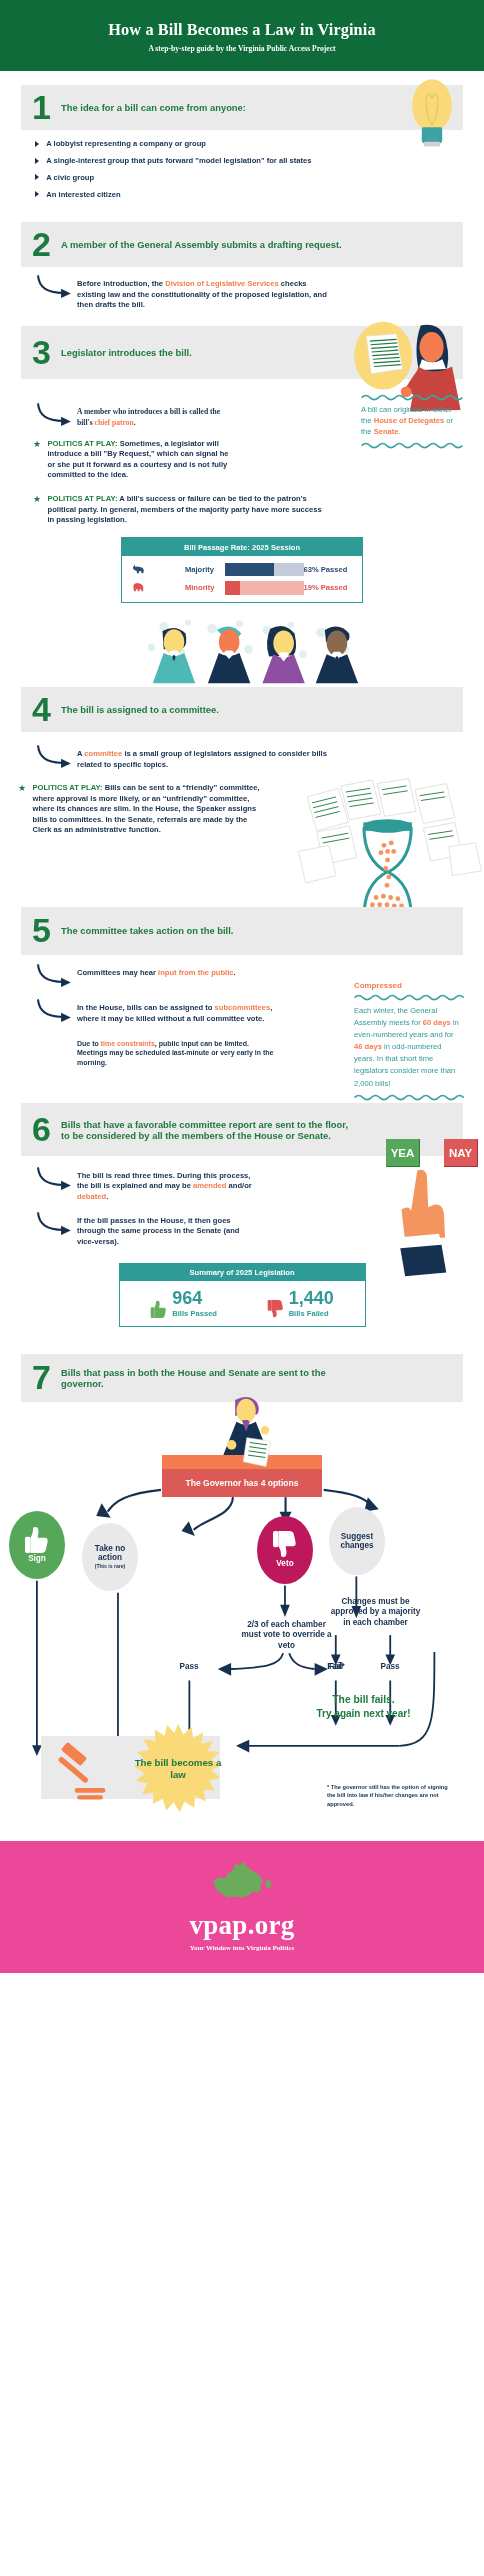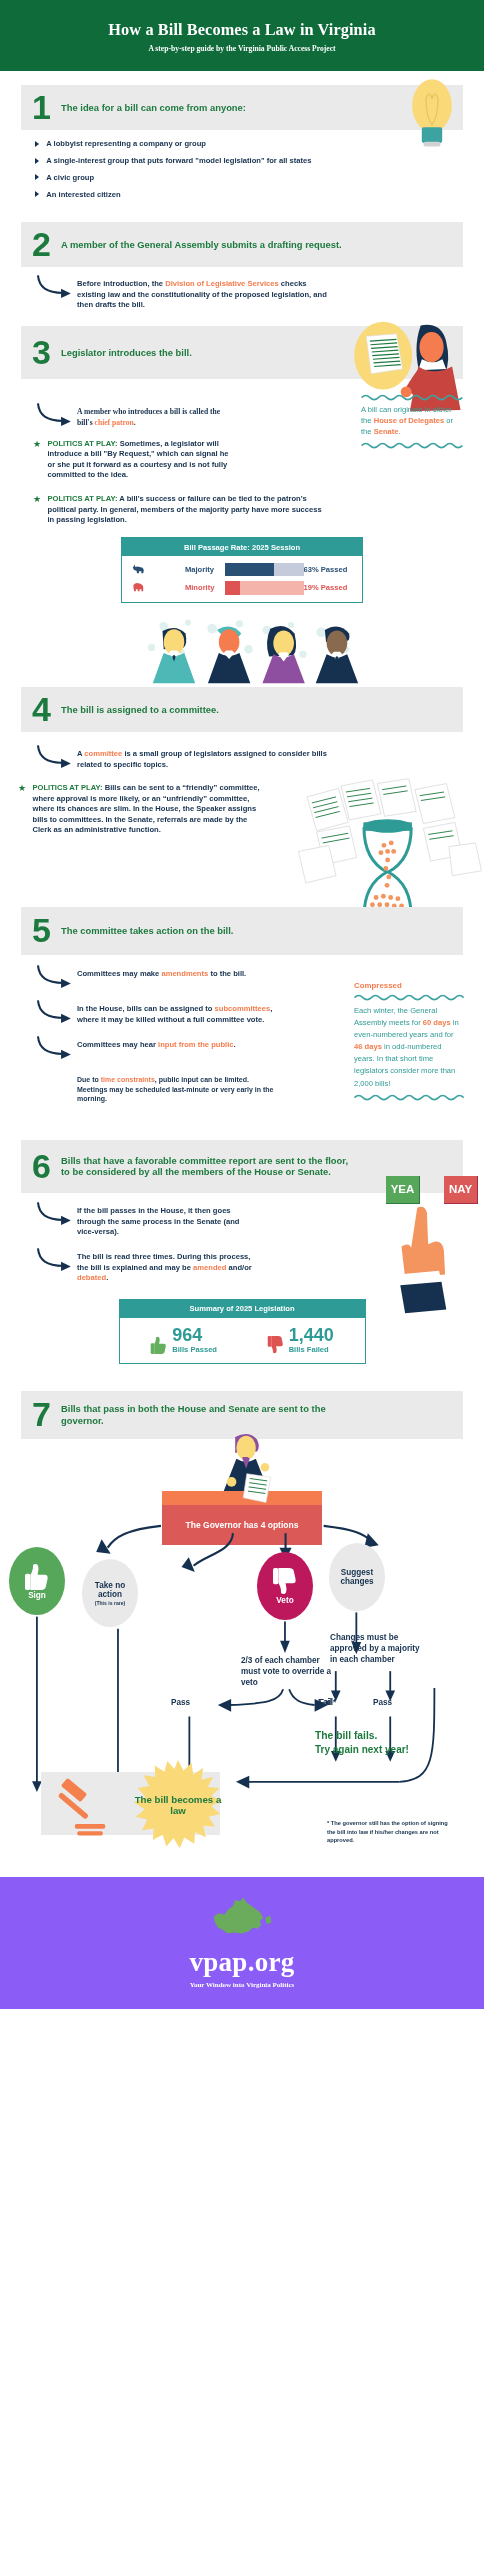--- a/index.html
+++ b/index.html
@@ -132,23 +132,23 @@
   .sumcard { width:247px; margin:15.7px auto 0; border:1.2px solid #2e9b96; }
   .sumcard .cap { background:#2e9b96; color:#fff; text-align:center; font-weight:bold; font-size:7.6px; padding:4.2px 2.4px; }
   .sumbody { display:flex; background:#fff; padding:7.9px 6px 8.5px; }
   .sumcell { flex:1 1 50%; display:flex; align-items:flex-end; justify-content:center; gap:4.8px; }
   .sumtxt { text-align:left; }
   .sumnum { color:#2e9b96; font-size:18px; font-weight:bold; line-height:1; }
   .sumlab { color:#2e9b96; font-size:7.6px; font-weight:bold; margin-top:1.8px; }
 
   
   .flow { position:relative; height:436px; margin-top:2.4px; }
-  .flow .lbl { position:absolute; font-weight:bold; color:#16314f; }
+  .flow .lbl { position:absolute; font-weight:bold; color:#16314f; text-align:center; }
   .govbox {
-    position:absolute; left:162px; top:64px; width:160px; height:40px;
+    position:absolute; left:162px; top:64px; width:160px; height:28px;
     background:#db5a58; color:#fff; display:flex; align-items:center;
     justify-content:center; font-weight:bold; font-size:8.5px;
   }
   .desk {
     position:absolute; left:162px; top:50px; width:160px; height:15.7px;
     background:#f47c4e;
   }
   .oval {
     position:absolute; width:56px; height:68px; border-radius:50%;
     display:flex; flex-direction:column; align-items:center; justify-content:center;
@@ -163,21 +163,21 @@
   .burst {
     position:absolute; left:133px; top:319px; width:90px; height:90px;
     display:flex; align-items:center; justify-content:center; text-align:center;
     color:#1d7a3e; font-weight:bold; font-size:9.7px; line-height:1.2;
   }
   .graybox { position:absolute; left:41px; top:331px; width:179px; height:63px; background:#eaeaea; }
 
   .footnote { position:absolute; left:327px; top:378px; width:130px; font-size:5.7px; line-height:1.5; font-weight:bold; }
 
   
-  .footer { background:#8b5cf6; padding:17px 0 20.6px; text-align:center; }
+  .footer { background:#ec4899; padding:17px 0 20.6px; text-align:center; }
   .footer .vplogo {
     font-family:"Liberation Serif", serif; color:#fff; font-size:27px;
     font-weight:bold; line-height:1; margin-top:3.6px; letter-spacing:0.3px;
   }
   .footer .tag { font-family:"Liberation Serif", serif; color:#fff; font-size:7px; font-weight:bold; margin-top:4.8px; }
   svg { display:block; overflow:visible; }
 </style>
 </head>
 <body>
 
@@ -482,47 +482,38 @@
         <path d="M0 6 q7 -7 14 0 t14 0 t14 0 t14 0 t14 0 t14 0 t14 0 t14 0 t14 0 t14 0 t14 0 t14 0 t14 0" fill="none" stroke="#3da3a0" stroke-width="2.6"></path>
       </svg>
       <div style="margin:4.8px 0 4.8px 0; line-height:1.6;">
         <span>Each winter, the General Assembly meets for </span><span class="orangeb">60 days</span><span> in even-numbered years and for </span><span class="orangeb">46 days</span><span> in odd-numbered years. In that short time legislators consider more than 2,000 bills!</span>
       </div>
       <svg class="squiggle" style="width:109px;" viewBox="0 0 180 10">
         <path d="M0 6 q7 -7 14 0 t14 0 t14 0 t14 0 t14 0 t14 0 t14 0 t14 0 t14 0 t14 0 t14 0 t14 0 t14 0" fill="none" stroke="#3da3a0" stroke-width="2.6"></path>
       </svg>
     </div>
 
-    <div class="noterow" style="margin-top:8.5px;">
-      <svg class="curvearrow" viewBox="0 0 72 46">
-        <path d="M8 4 C10 24 22 32 50 33" fill="none" stroke="#16314f" stroke-width="3.4"></path>
-        <polygon points="46,26 62,33.5 46,41" fill="#16314f"></polygon>
-      </svg>
-      <div class="notetext" style="max-width:182px;">
-        <span>Committees may make </span><span class="orangeb">amendments</span><span> to the bill.</span>
-      </div>
-    </div>
 
     <div class="noterow" style="margin-top:7.3px;">
       <svg class="curvearrow" viewBox="0 0 72 46">
         <path d="M8 4 C10 24 22 32 50 33" fill="none" stroke="#16314f" stroke-width="3.4"></path>
         <polygon points="46,26 62,33.5 46,41" fill="#16314f"></polygon>
       </svg>
-      <div class="notetext" style="max-width:197px;">
-        <span>In the House, bills can be assigned to </span><span class="orangeb">subcommittees</span><span>, where it may be killed without a full committee vote.</span>
+      <div class="notetext" style="max-width:182px;">
+        <span>Committees may hear </span><span class="orangeb">input from the public</span><span>.</span>
       </div>
     </div>
 
     <div class="noterow" style="margin-top:7.3px;">
       <svg class="curvearrow" viewBox="0 0 72 46">
         <path d="M8 4 C10 24 22 32 50 33" fill="none" stroke="#16314f" stroke-width="3.4"></path>
         <polygon points="46,26 62,33.5 46,41" fill="#16314f"></polygon>
       </svg>
-      <div class="notetext" style="max-width:182px;">
-        <span>Committees may hear </span><span class="orangeb">input from the public</span><span>.</span>
+      <div class="notetext" style="max-width:197px;">
+        <span>In the House, bills can be assigned to </span><span class="orangeb">subcommittees</span><span>, where it may be killed without a full committee vote.</span>
       </div>
     </div>
 
     <div class="notetext small" style="margin:7.3px 0 0 77px; max-width:200px;">
       <span>Due to </span><span class="orangeb">time constraints</span><span>, public input can be limited. Meetings may be scheduled last-minute or very early in the morning.</span>
     </div>
   </div>
 
   <div class="step" style="padding-top:36px;">
     <div style="position:relative;">
@@ -537,36 +528,36 @@
         <span style="color:#fff; font-weight:bold; font-size:11.5px;">NAY</span>
       </div>
 
       <svg width="85" height="109" viewBox="0 0 140 180" style="position:absolute; right:17px; top:63px;">
         <path d="M58 8 q12 -6 16 8 l2 52 10 -4 q14 -2 16 14 l2 40 -66 6 -6 -52 q12 -8 16 2z" fill="#f4945f"></path>
         <path d="M26 118 l68 -6 4 18 -68 6z" fill="#fff"></path>
         <path d="M30 136 l68 -6 8 46 -68 6z" fill="#16314f"></path>
       </svg>
     </div>
 
+    <div class="noterow" style="margin-top:8.5px;">
+      <svg class="curvearrow" viewBox="0 0 72 46">
+        <path d="M8 4 C10 24 22 32 50 33" fill="none" stroke="#16314f" stroke-width="3.4"></path>
+        <polygon points="46,26 62,33.5 46,41" fill="#16314f"></polygon>
+      </svg>
+      <div class="notetext" style="max-width:175px;">
+        <span>The bill is read three times. During this process, the bill is explained and may be </span><span class="orangeb">amended</span><span> and/or </span><span class="orangeb">debated</span><span>.</span>
+      </div>
+    </div>
+
     <div class="noterow" style="margin-top:7.3px;">
       <svg class="curvearrow" viewBox="0 0 72 46">
         <path d="M8 4 C10 24 22 32 50 33" fill="none" stroke="#16314f" stroke-width="3.4"></path>
         <polygon points="46,26 62,33.5 46,41" fill="#16314f"></polygon>
       </svg>
       <div class="notetext" style="max-width:169px;">If the bill passes in the House, it then goes through the same process in the Senate (and vice-versa).</div>
-    </div>
-
-    <div class="noterow" style="margin-top:8.5px;">
-      <svg class="curvearrow" viewBox="0 0 72 46">
-        <path d="M8 4 C10 24 22 32 50 33" fill="none" stroke="#16314f" stroke-width="3.4"></path>
-        <polygon points="46,26 62,33.5 46,41" fill="#16314f"></polygon>
-      </svg>
-      <div class="notetext" style="max-width:175px;">
-        <span>The bill is read three times. During this process, the bill is explained and may be </span><span class="orangeb">amended</span><span> and/or </span><span class="orangeb">debated</span><span>.</span>
-      </div>
     </div>
 
     <div class="sumcard">
       <div class="cap">Summary of 2025 Legislation</div>
       <div class="sumbody">
         <div class="sumcell">
           <svg width="17" height="18" viewBox="0 0 28 30">
             <path d="M10 2 q6 -3 6 5 l-1 6 8 0 q4 0 3 5 l-2 9 q-1 3 -5 3 l-12 0 0 -17 q3 -4 3 -11z" fill="#65b05f"></path>
             <rect x="1" y="12" width="6" height="18" rx="2" fill="#65b05f"></rect>
           </svg>

